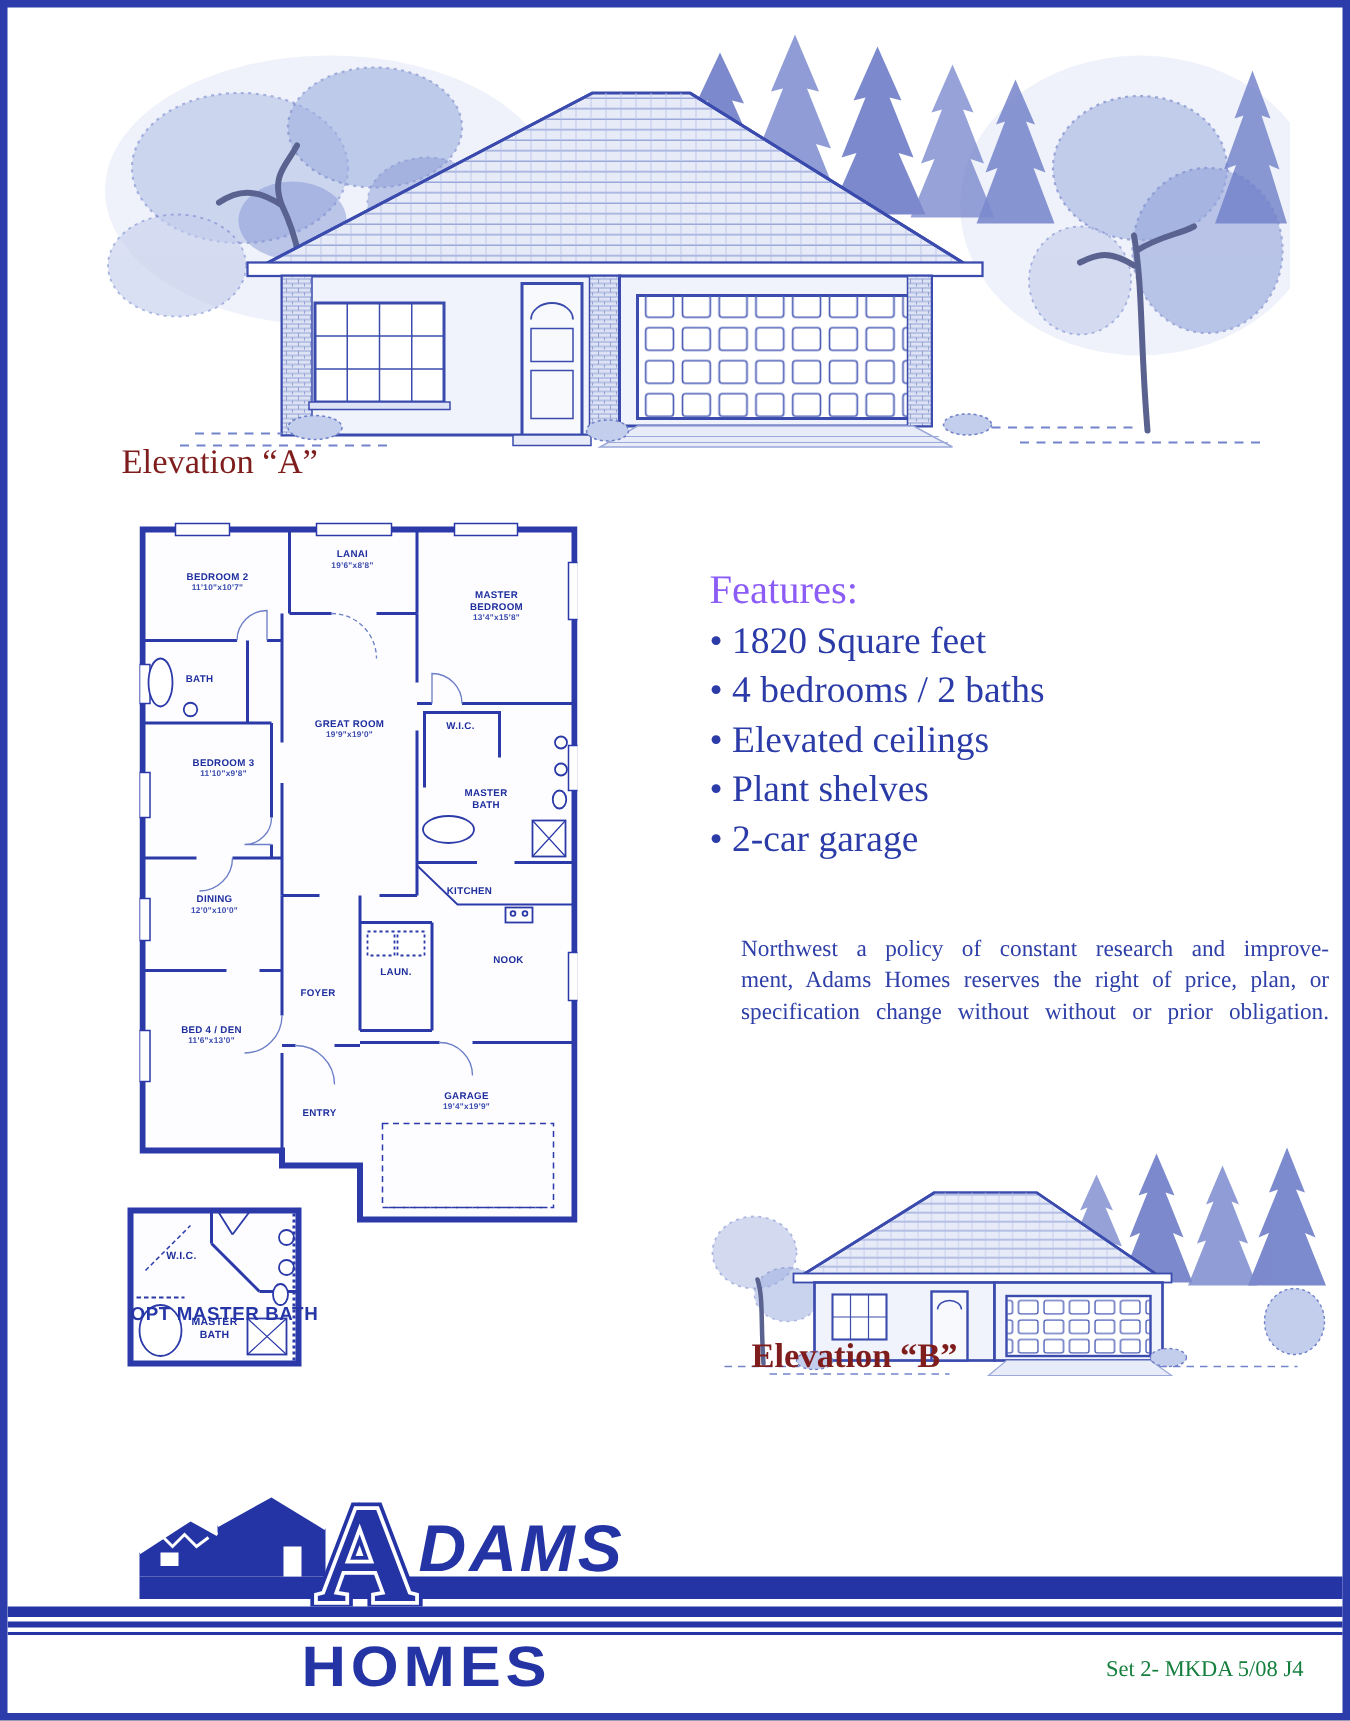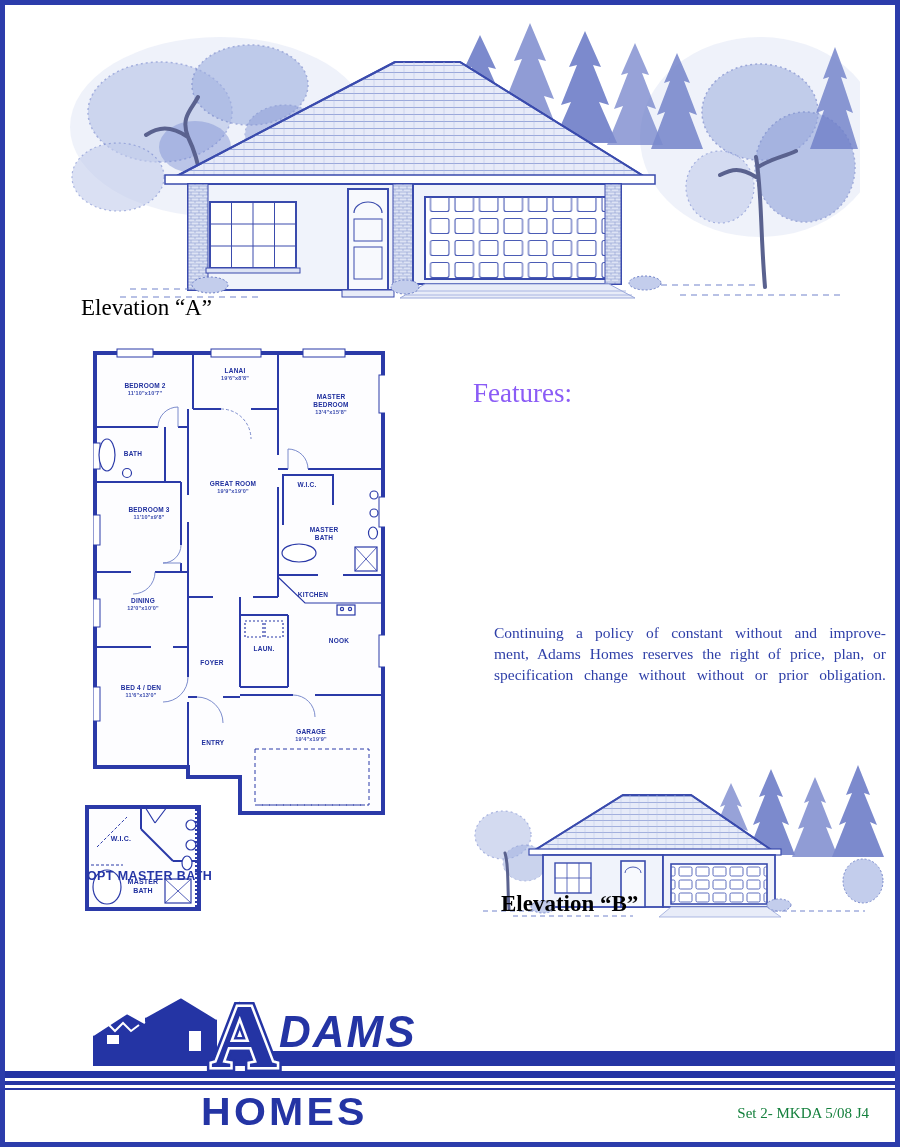--- a/index.html
+++ b/index.html
@@ -4,21 +4,21 @@
 <style>
   * { margin:0; padding:0; box-sizing:border-box; }
   html,body { background:#888; }
   .page {
     position:relative; width:900px; height:1147px; margin:0 auto;
     background:#ffffff; border:5px solid #2c3cab; overflow:hidden;
     font-family:"Liberation Serif", serif;
   }
   .abs { position:absolute; }
   
-  .elev-caption { font:23px "Liberation Serif", serif; color:#000000; }
+  .elev-caption { font:23px "Liberation Serif", serif; color:#7f1d1d; }
   .plan-title   { font:bold 29px "Liberation Serif", serif; color:#2b3ca8; letter-spacing:.5px;}
   .features-h   { font:27px "Liberation Serif", serif; color:#8b5cf6; }
   .features-ul  { list-style:none; }
   .features-ul li { font:25px "Liberation Serif", serif; color:#2b3ca8; line-height:33px; }
   .features-ul li::before { content:"• "; }
   .disclaimer { width:392px; font:15.5px "Liberation Serif", serif; color:#2e3fa8; line-height:21px; }
   .disclaimer .just { text-align:justify; text-align-last:justify; }
   
   .plan-box { position:absolute; left:88px; top:342px; width:292px; height:470px; }
   .room { position:absolute; transform:translate(-50%,-50%); text-align:center;
@@ -223,23 +223,30 @@
     <div class="room" style="left:50px; top:257px;"><span>DINING</span><span class="dim">12'0"x10'0"</span></div>
     <div class="room" style="left:246px; top:294px;"><span>NOOK</span></div>
     <div class="room" style="left:171px; top:302px;"><span>LAUN.</span></div>
     <div class="room" style="left:119px; top:316px;"><span>FOYER</span></div>
     <div class="room" style="left:48px; top:344px;"><span>BED 4 / DEN</span><span class="dim">11'6"x13'0"</span></div>
     <div class="room" style="left:120px; top:396px;"><span>ENTRY</span></div>
     <div class="room" style="left:218px; top:388px;"><span>GARAGE</span><span class="dim">19'4"x19'9"</span></div>
   </div>
 
   <div class="abs features-h" style="left:468px; top:373px;">Features:</div>
+  <ul class="abs features-ul" style="left:468px; top:406px;">
+    <li>1820 Square feet</li>
+    <li>4 bedrooms / 2 baths</li>
+    <li>Elevated ceilings</li>
+    <li>Plant shelves</li>
+    <li>2-car garage</li>
+  </ul>
 
   <div class="abs disclaimer" style="left:489px; top:617px;">
-    <div class="just">Continuing a policy of constant without and improve-</div>
+    <div class="just">Northwest a policy of constant research and improve-</div>
     <div class="just">ment, Adams Homes reserves the right of price, plan, or</div>
     <div class="just">specification change without without or prior obligation.</div>
   </div>
 
   <div class="optbath-box">
     <svg width="120" height="112" viewBox="0 0 120 112">
       <rect x="4" y="4" width="112" height="102" fill="#fdfdff" stroke="#2b3aa8" stroke-width="4"></rect>
       <g stroke="#2b3aa8" stroke-width="2" fill="none">
         <path d="M58,4 V26"></path>
         <path d="M58,26 L90,58"></path>

